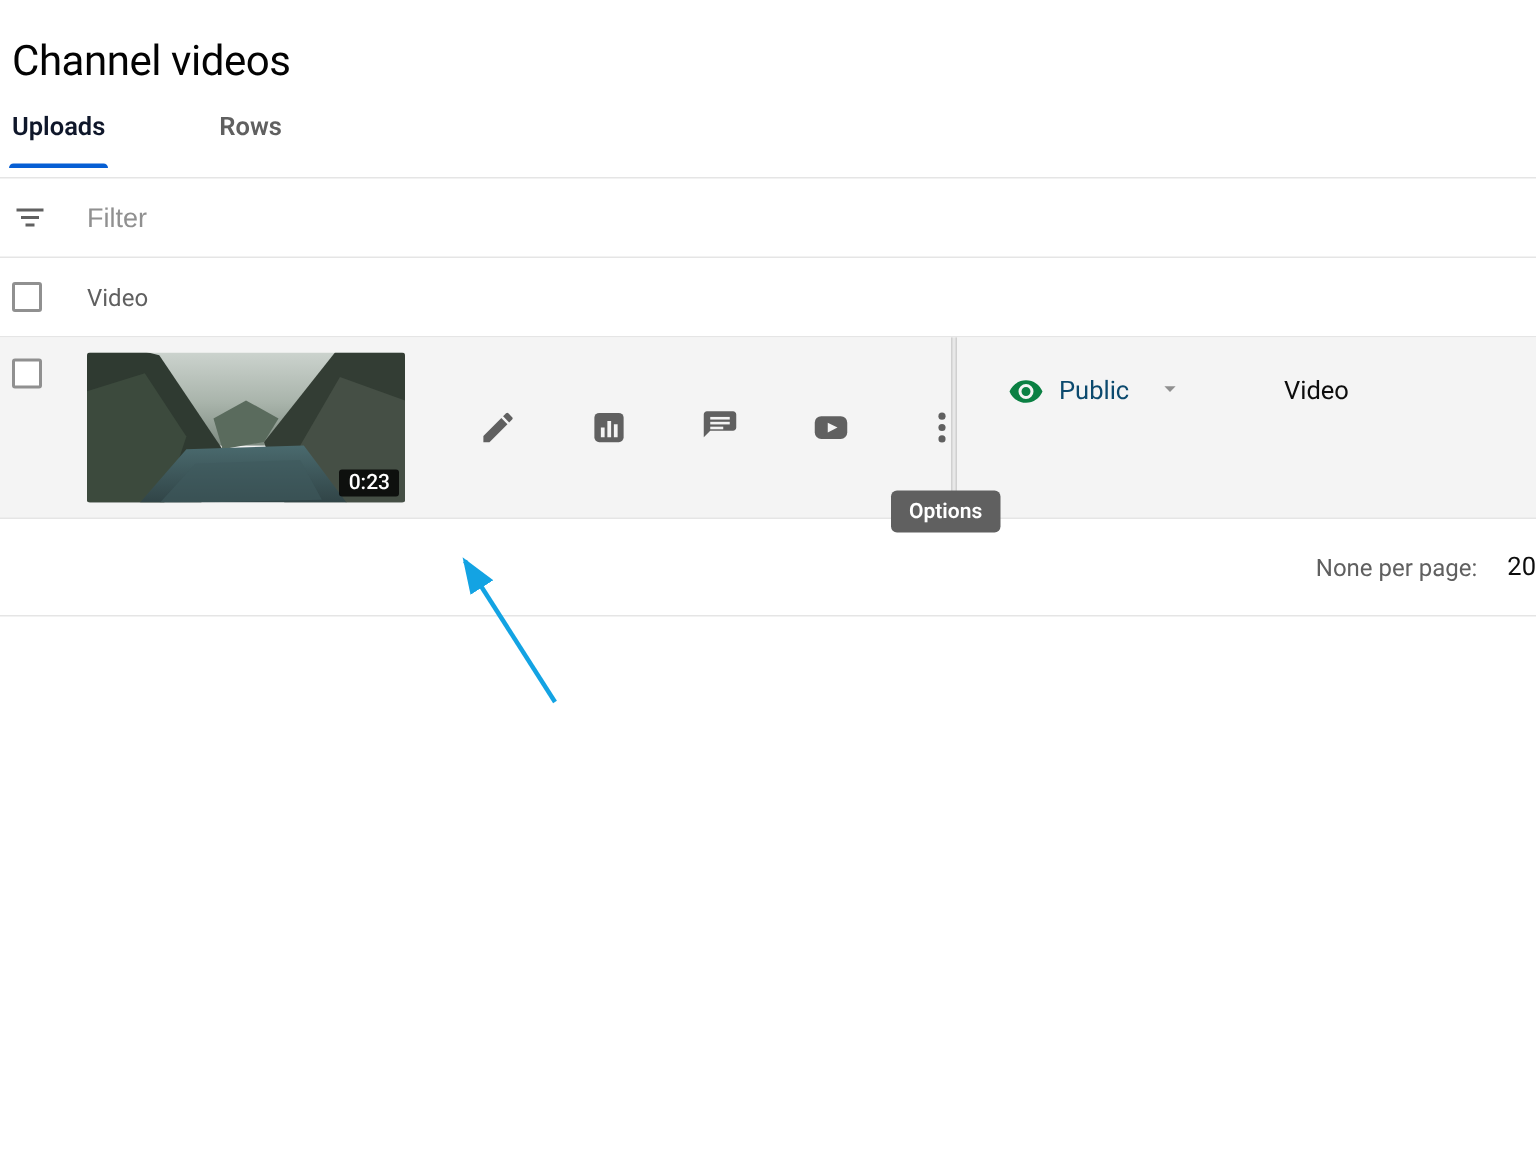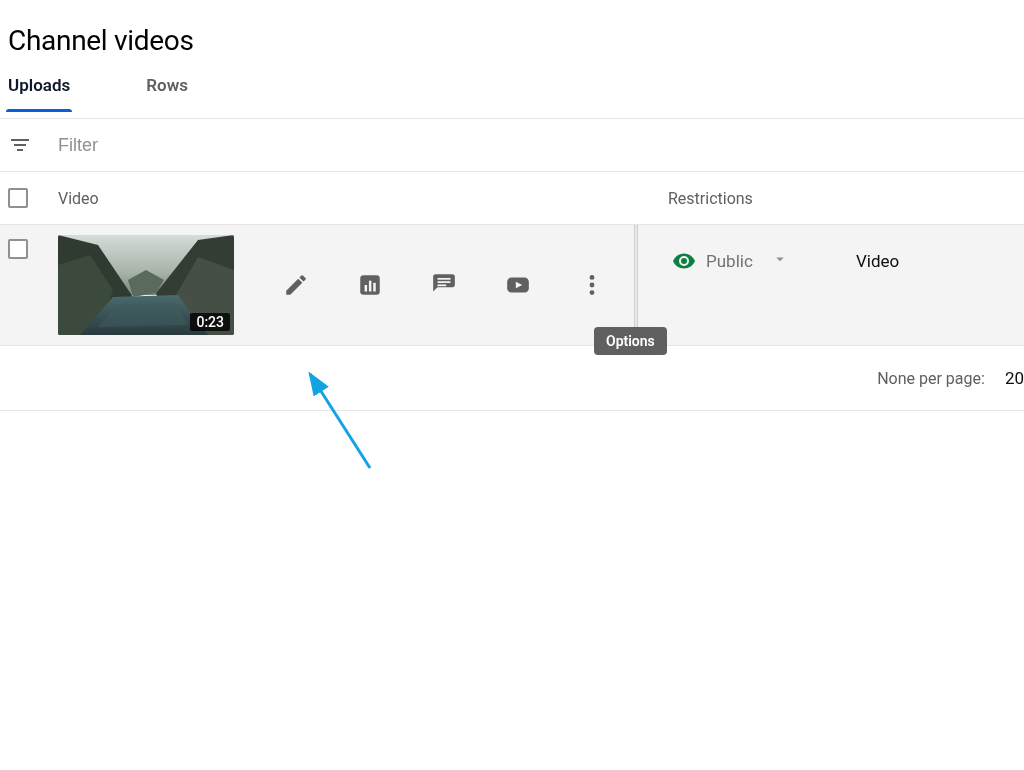--- a/index.html
+++ b/index.html
@@ -15,30 +15,30 @@
   .filter-input { border: none; outline: none; font-size: 18px; color: #909090; background: transparent; flex: 1; }
   .filter-input::placeholder { color: #909090; }
   .header-row { display: flex; align-items: center; padding: 16px 8px; border-bottom: 1px solid #e5e5e5; color: #606060; font-size: 16px; }
   .col-check { width: 50px; display: flex; align-items: center; }
   .col-video-h { flex: 0 0 610px; }
   .col-vis-h { flex: 0 0 180px; }
   .col-restr-h { flex: 1; }
   .checkbox { width: 20px; height: 20px; border: 2px solid #909090; border-radius: 2px; cursor: pointer; background: #fff; }
   .video-row { display: flex; align-items: center; padding: 10px 8px; background: #f4f4f4; border-bottom: 1px solid #e5e5e5; position: relative; min-height: 120px; }
   .col-check-r { width: 50px; align-self: flex-start; padding-top: 4px; }
-  .thumb-wrap { position: relative; width: 176px; height: 100px; border-radius: 2px; overflow: hidden; flex-shrink: 0; }
+  .thumb-wrap { position: relative; width: 212px; height: 100px; border-radius: 2px; overflow: hidden; flex-shrink: 0; }
   .thumb-svg { width: 100%; height: 100%; display: block; }
   .duration { position: absolute; right: 4px; bottom: 4px; background: rgba(0,0,0,0.8); color: #fff; font-size: 14px; font-weight: 500; padding: 1px 6px; border-radius: 2px; }
   .actions { display: flex; align-items: center; gap: 46px; margin-left: 48px; position: relative; }
   .act-btn { width: 28px; height: 28px; display: flex; align-items: center; justify-content: center; color: #606060; cursor: pointer; }
   .act-btn svg { width: 26px; height: 26px; }
   .divider-v { position: absolute; left: 634px; top: 0; bottom: 0; width: 4px; border-left: 1px solid #d0d0d0; border-right: 1px solid #d0d0d0; background: #e8e8e8; }
   .col-vis-r { position: absolute; left: 672px; top: 24px; display: flex; align-items: center; gap: 10px; cursor: pointer; }
   .eye-icon { color: #0b8043; width: 24px; height: 24px; }
-  .vis-label { font-size: 17px; color: #737373; margin-right: 8px; }
+  .vis-label { font-size: 17px; color: #0c4a6e; margin-right: 8px; }
   .chev { color: #909090; }
   .col-restr-r { position: absolute; left: 856px; top: 26px; font-size: 17px; color: #0d0d0d; }
   .tooltip { position: absolute; left: 552px; top: 102px; background: #606060; color: #fff; font-size: 14px; font-weight: 600; padding: 6px 12px; border-radius: 4px; margin-left: 42px; }
   .footer-row { display: flex; justify-content: flex-end; align-items: center; padding: 22px 0 22px 8px; border-bottom: 1px solid #e5e5e5; color: #606060; font-size: 16px; gap: 20px; }
   .rpp-val { color: #0d0d0d; font-size: 17px; }
   .arrow-overlay { position: absolute; pointer-events: none; }
 </style>
 </head>
 <body>
 <div class="page">
@@ -57,21 +57,20 @@
         </svg>
   </div>
   <input class="filter-input" type="text" placeholder="Filter" style="">
 </div>
 
 <div class="header-row">
   <div class="col-check">
         <div class="checkbox"></div>
       </div>
   <div class="col-video-h">Video</div>
-  <div class="col-restr-h">Restrictions</div>
 </div>
 
 <div class="video-row">
   <div class="col-check col-check-r">
         <div class="checkbox"></div>
       </div>
 
   <div class="thumb-wrap">
     <svg class="thumb-svg" viewBox="0 0 176 100" preserveAspectRatio="xMidYMid slice">
       <defs>

